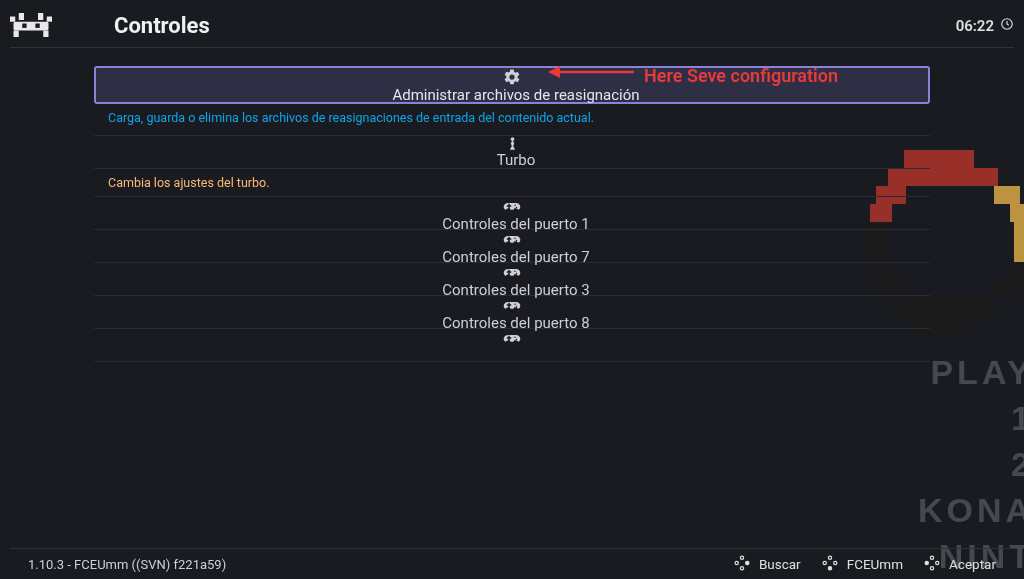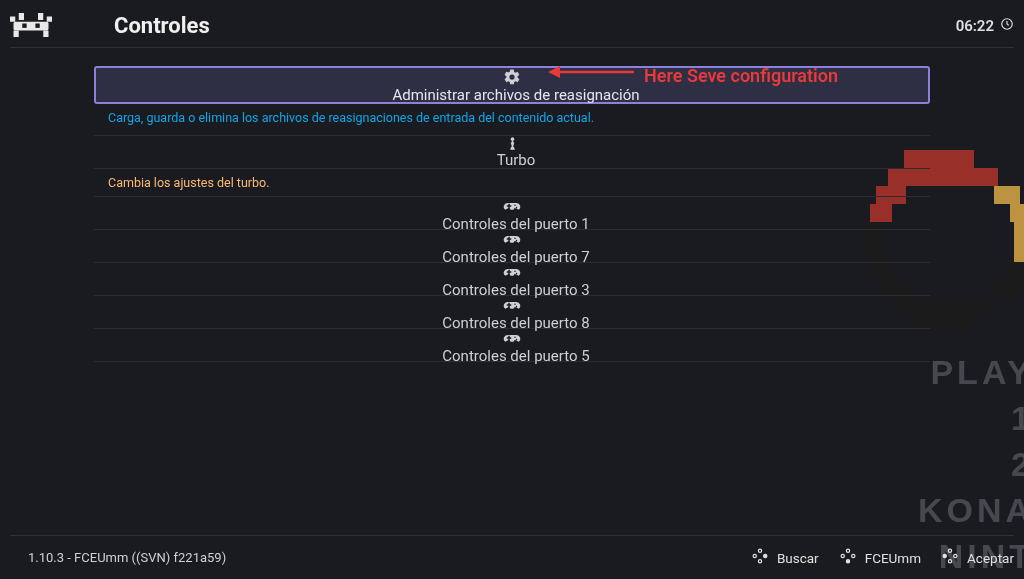--- a/index.html
+++ b/index.html
@@ -20,23 +20,23 @@
   .row .icon-slot svg { width: 18px; height: 18px; }
   .row .label { margin-left: 8px; }
   .row.selected { height: 38px; border: 2px solid #8a82d9; background: rgba(120,112,200,.22); border-radius: 3px; }
   .row.selected .label { color: #e6e6ec; }
   .row.turbo .icon-slot svg { width: 15px; height: 15px; }
   .hint { padding: 6px 14px 10px 14px; font-size: 12.5px; color: #0ea5e9; border-bottom: 1px solid #2b2c34; }
   .hint2 { padding: 6px 14px 6px 14px; font-size: 12.5px; color: #fdba74; border-bottom: 1px solid #2b2c34; }
   .annot { position: absolute; left: 452px; top: -3px; display: flex; pointer-events: none; }
   .annot .arrow { margin-right: 10px; }
   .annot .txt { color: #e83a3a; font-size: 18px; font-weight: 600; }
-  .footer { position: absolute; left: 10px; right: 10px; bottom: 0; height: 44px; display: flex; align-items: center; border-top: 1px solid #2f3038; }
+  .footer { position: absolute; left: 10px; right: 10px; bottom: 0; height: 31px; display: flex; align-items: center; border-top: 1px solid #2f3038; }
   .footer .version { font-size: 13px; color: #cfcfd4; margin-left: 18px; }
-  .footer .fbuttons { margin-left: auto; display: flex; gap: 20px; }
+  .footer .fbuttons { margin-left: auto; display: flex; gap: 20px; margin-right: 18px; }
   .fbtn { display: flex; align-items: center; gap: 8px; font-size: 13.5px; color: #e0e0e0; }
   .fbtn svg { width: 18px; height: 18px; }
 </style>
 </head>
 <body>
 
 <div class="screen">
 
   <div class="bg-art">
     <div class="pix" style="left:40px; top:10px; width:70px; height:18px; background:#b8352a;"></div>
@@ -152,21 +152,20 @@
           </svg>
       </span>
       <span class="label">Controles del puerto 8</span>
     </div>
     <div class="row">
       <span class="icon-slot">
         <svg viewBox="0 0 24 24" fill="currentColor">
             <path d="M6 8h12a5 5 0 0 1 3 9l-2-1a3 3 0 0 0-2-1h-2l-1 2h-4l-1-2H7a3 3 0 0 0-2 1l-2 1a5 5 0 0 1 3-9Zm1 3H5v2h2v2h2v-2h2v-2H9V9H7Zm9-1a1 1 0 1 0 1 1 1 1 0 0 0-1-1Zm2 3a1 1 0 1 0 1 1 1 1 0 0 0-1-1Z"></path>
           </svg>
       </span>
-      <span class="label">Controles del puerto 5</span>
     </div>
 
   </div>
 
   <div class="footer">
     <div class="version">1.10.3 - FCEUmm ((SVN) f221a59)</div>
     <div class="fbuttons">
       <div class="fbtn">
         <span>
           <svg viewBox="0 0 24 24" fill="none" stroke="currentColor" stroke-width="1.6">

